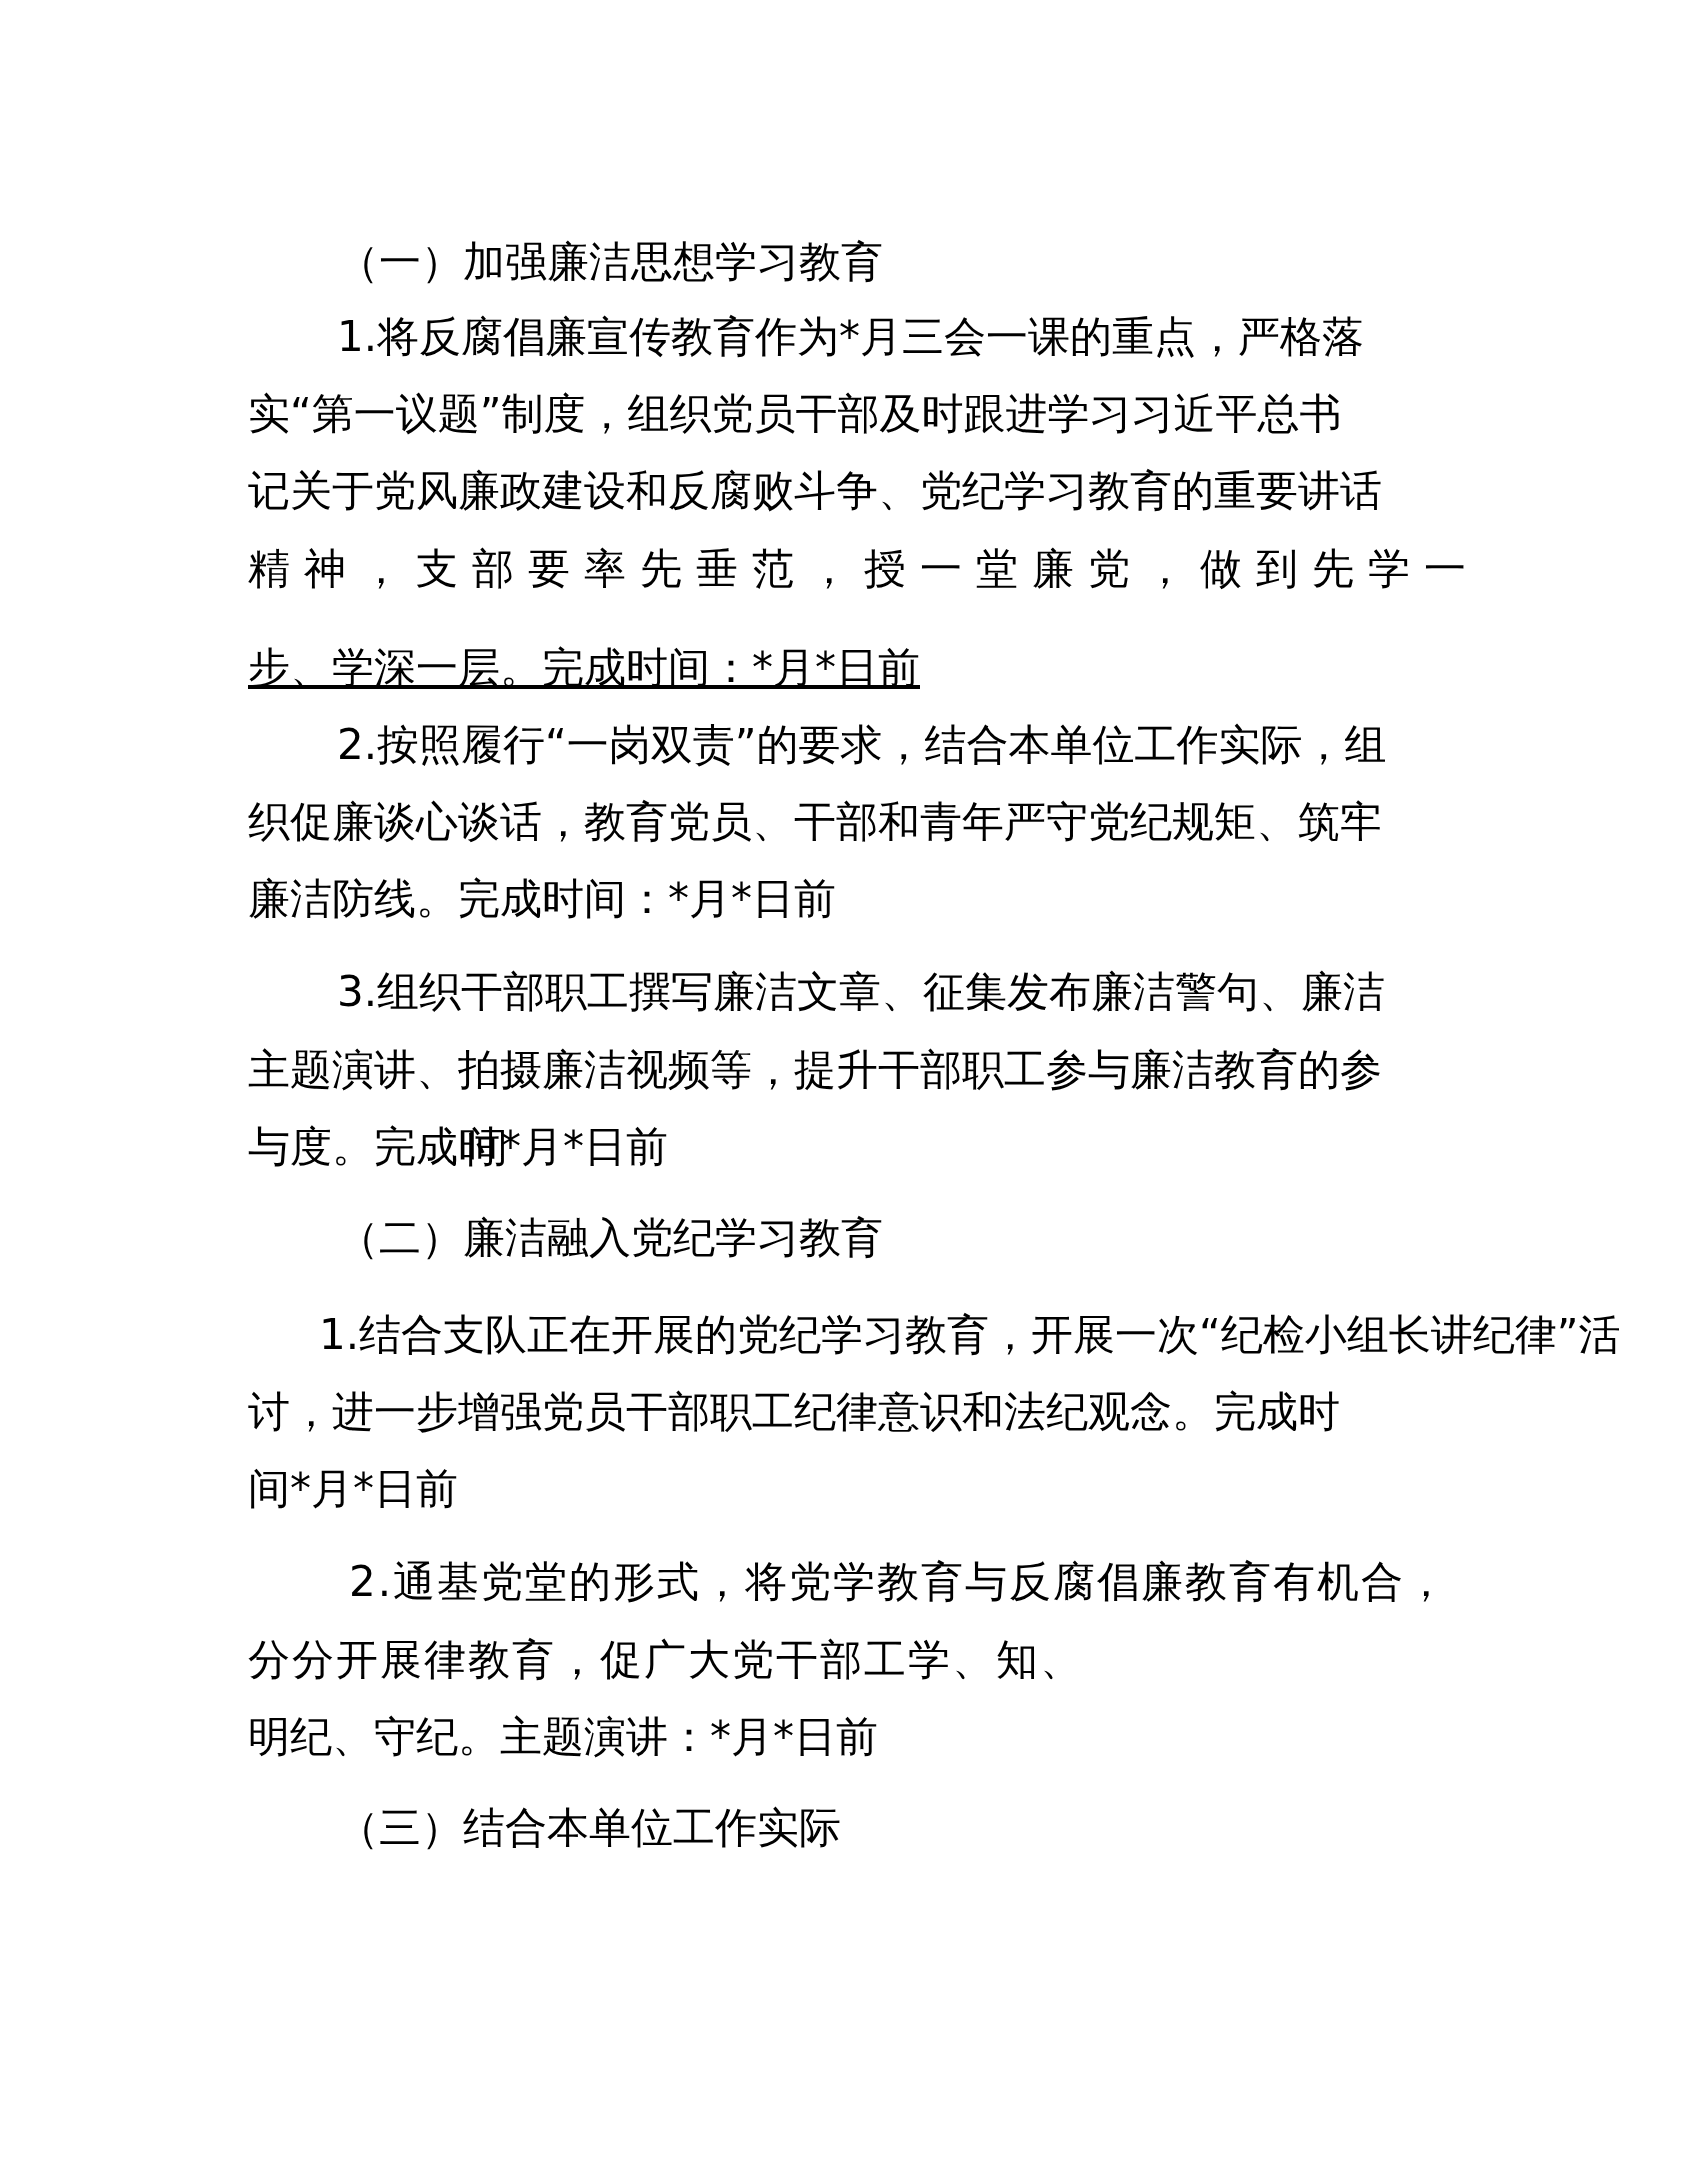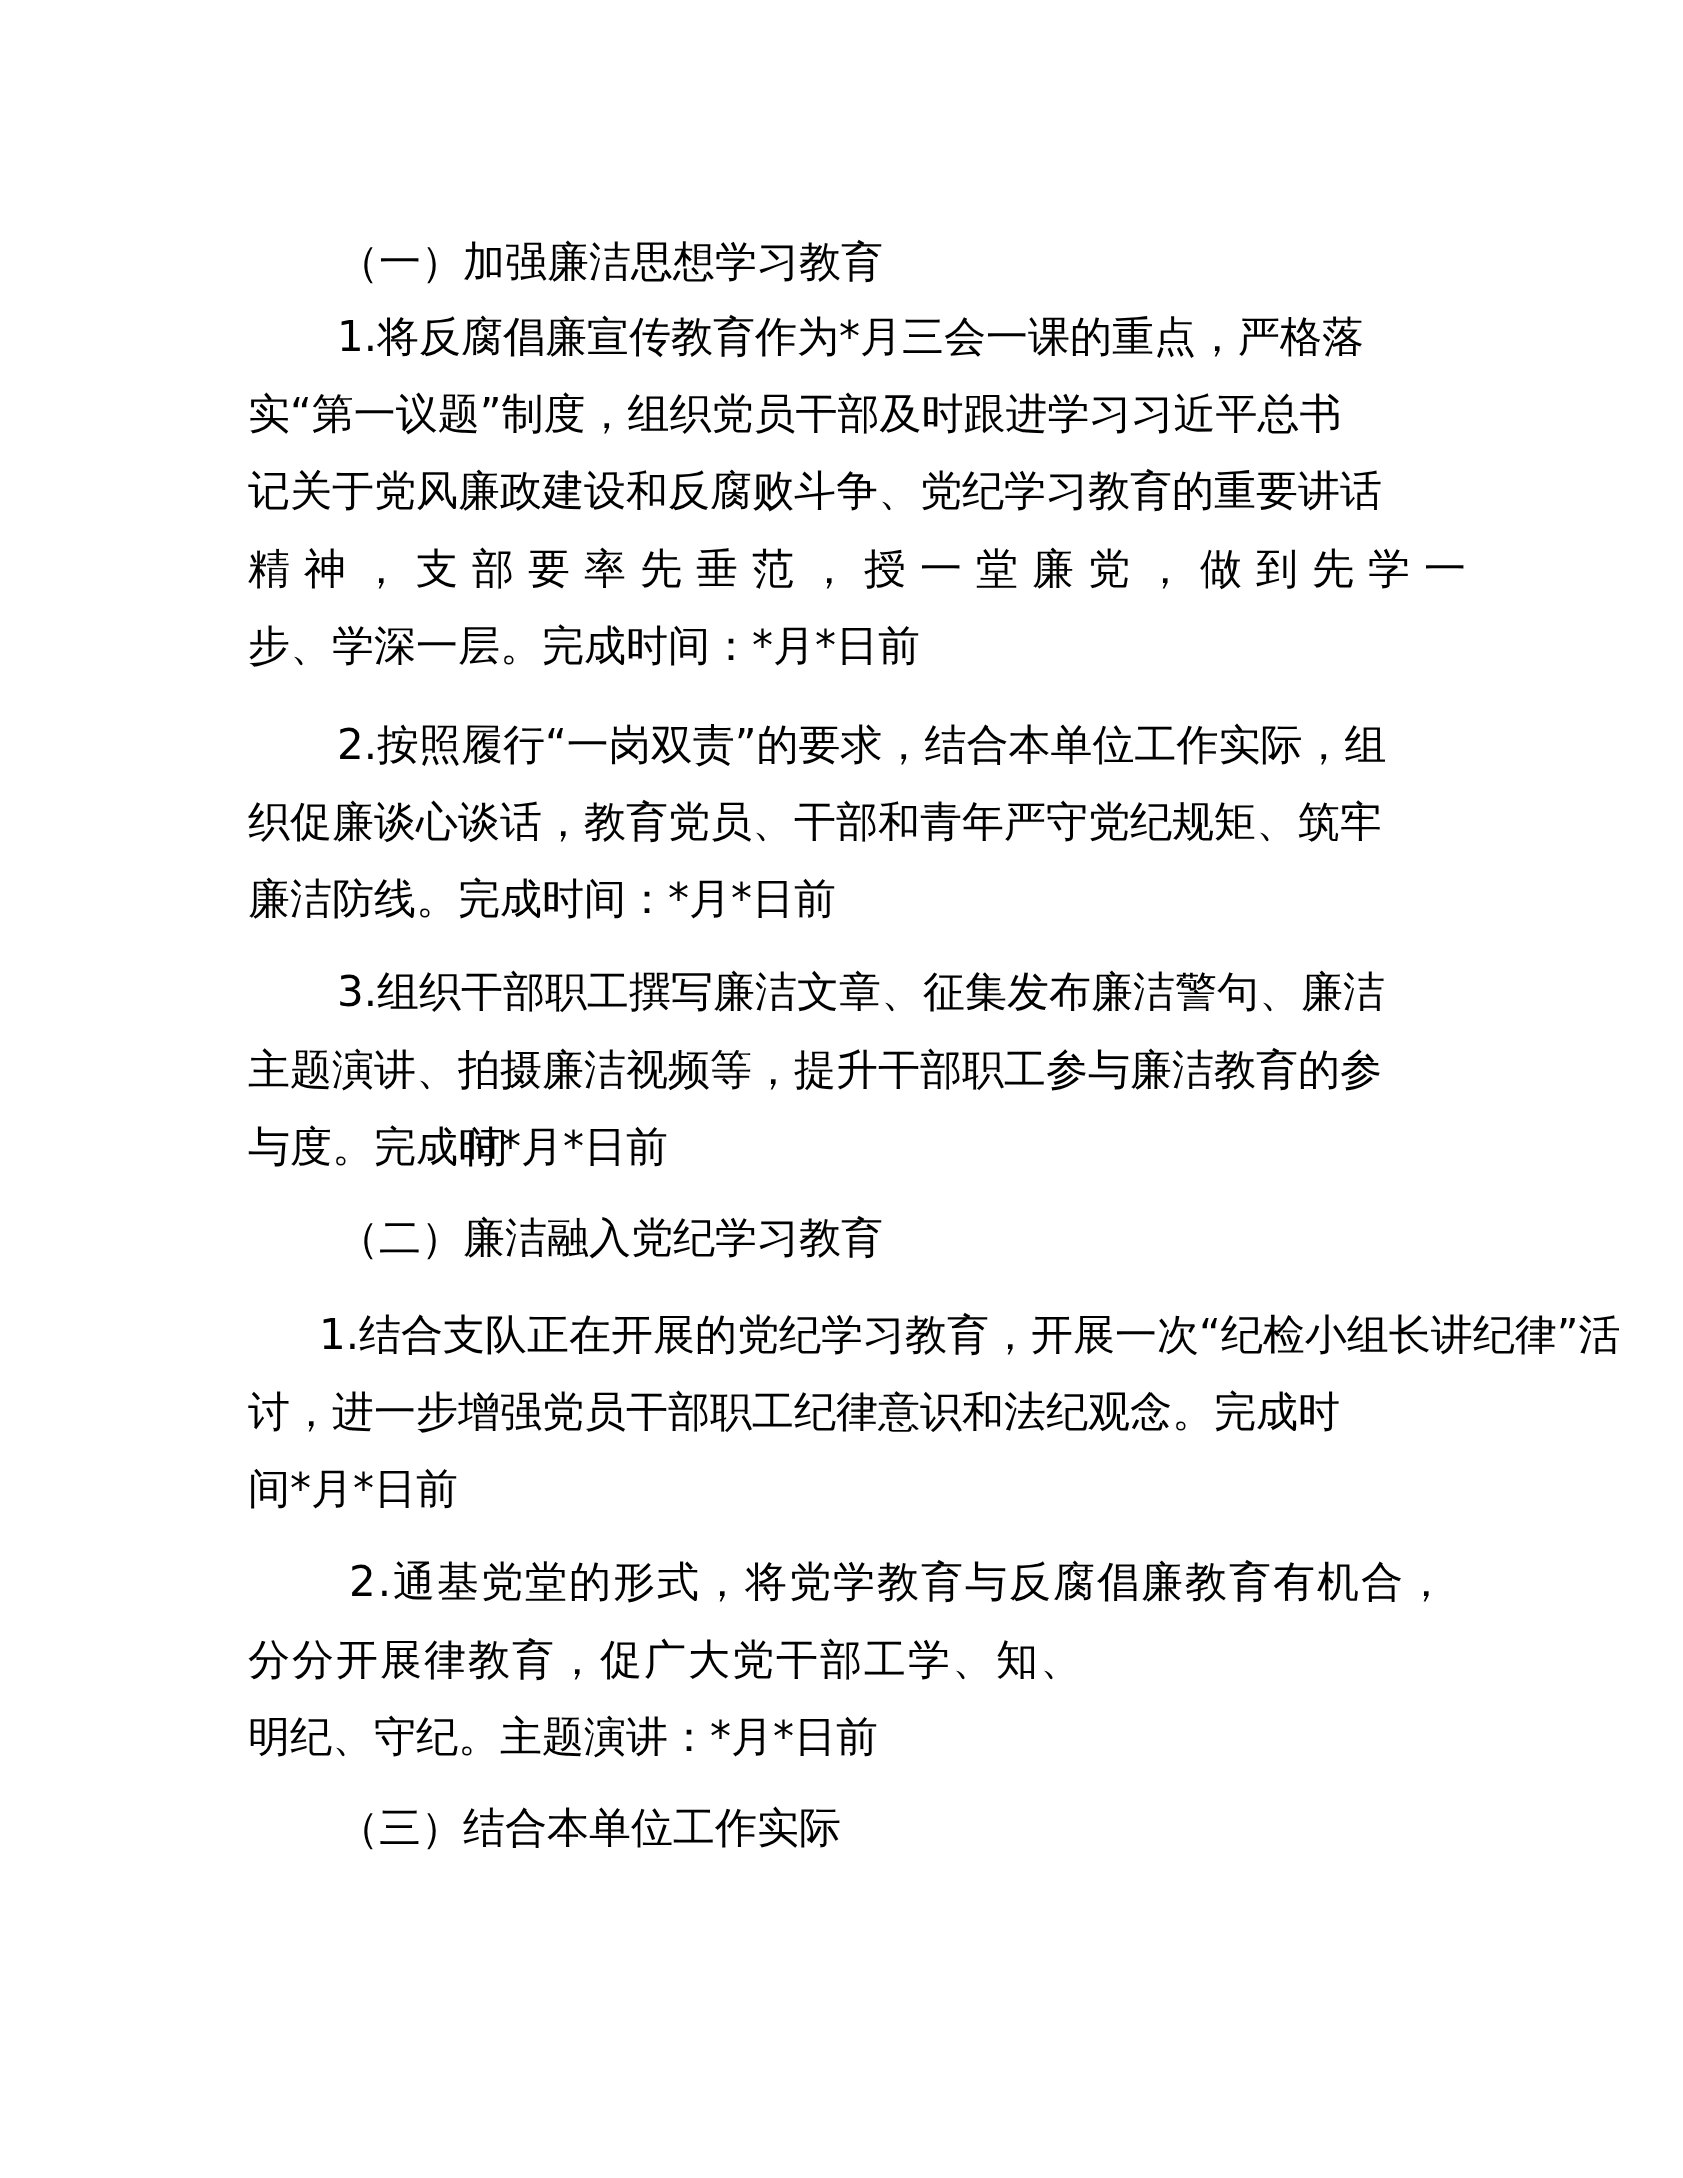--- a/index.html
+++ b/index.html
@@ -12,21 +12,21 @@
 </style>
 </head>
 <body>
 
 <div class="line" style="left:337px; top:218px;margin-top:16px;">（一）加强廉洁思想学习教育</div>
 
 <div class="line" style="left:337px; top:309px;text-align:right;">1.将反腐倡廉宣传教育作为*月三会一课的重点，严格落</div>
 <div class="line" style="left:248px; top:386px;">实“第一议题”制度，组织党员干部及时跟进学习习近平总书</div>
 <div class="line" style="left:248px; top:463px;">记关于党风廉政建设和反腐败斗争、党纪学习教育的重要讲话</div>
 <div class="line spread" style="left:248px; top:541px;">精神，支部要率先垂范，授一堂廉党，做到先学一</div>
-<div class="line" style="left:248px; top:618px;">步、学深一层。完成时间：*月*日前</div>
+<div class="line" style="left:248px; top:640px;text-decoration:underline;">步、学深一层。完成时间：*月*日前</div>
 
 <div class="line" style="left:337px; top:717px;">2.按照履行“一岗双责”的要求，结合本单位工作实际，组</div>
 <div class="line" style="left:248px; top:794px;">织促廉谈心谈话，教育党员、干部和青年严守党纪规矩、筑牢</div>
 <div class="line" style="left:248px; top:871px;">廉洁防线。完成时间：*月*日前</div>
 
 <div class="line" style="left:337px; top:964px;">3.组织干部职工撰写廉洁文章、征集发布廉洁警句、廉洁</div>
 <div class="line" style="left:248px; top:1042px;">主题演讲、拍摄廉洁视频等，提升干部职工参与廉洁教育的参</div>
 <div class="line" style="left:248px; top:1119px;">
   <span>与度。完成</span><span class="overlap"><span>时</span><span class="ov" style="left:8px;">间</span></span><span>*月*日前</span>
 </div>

